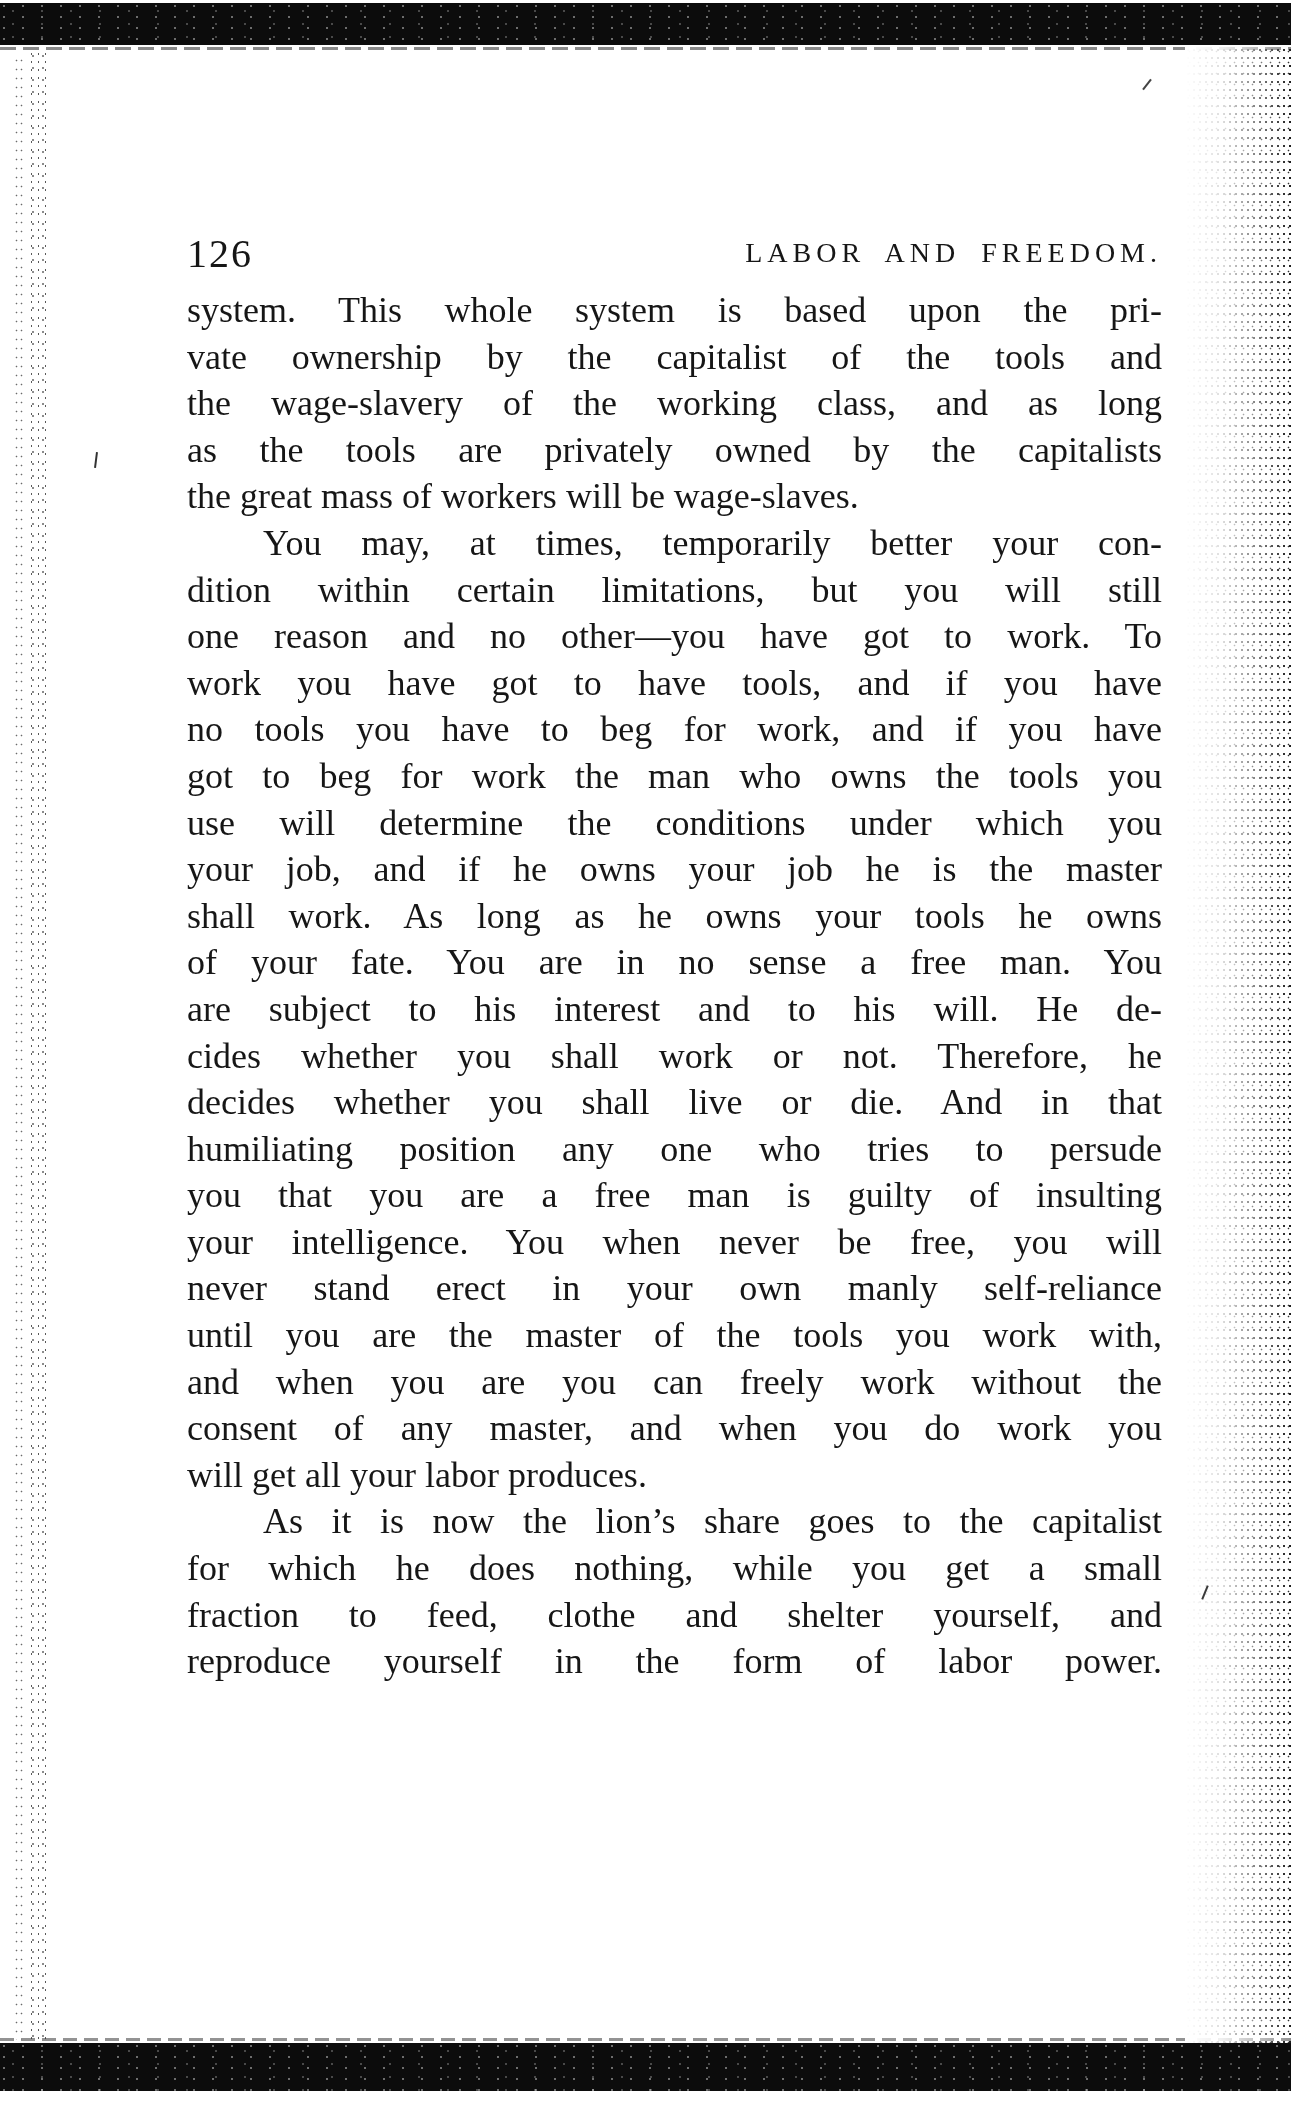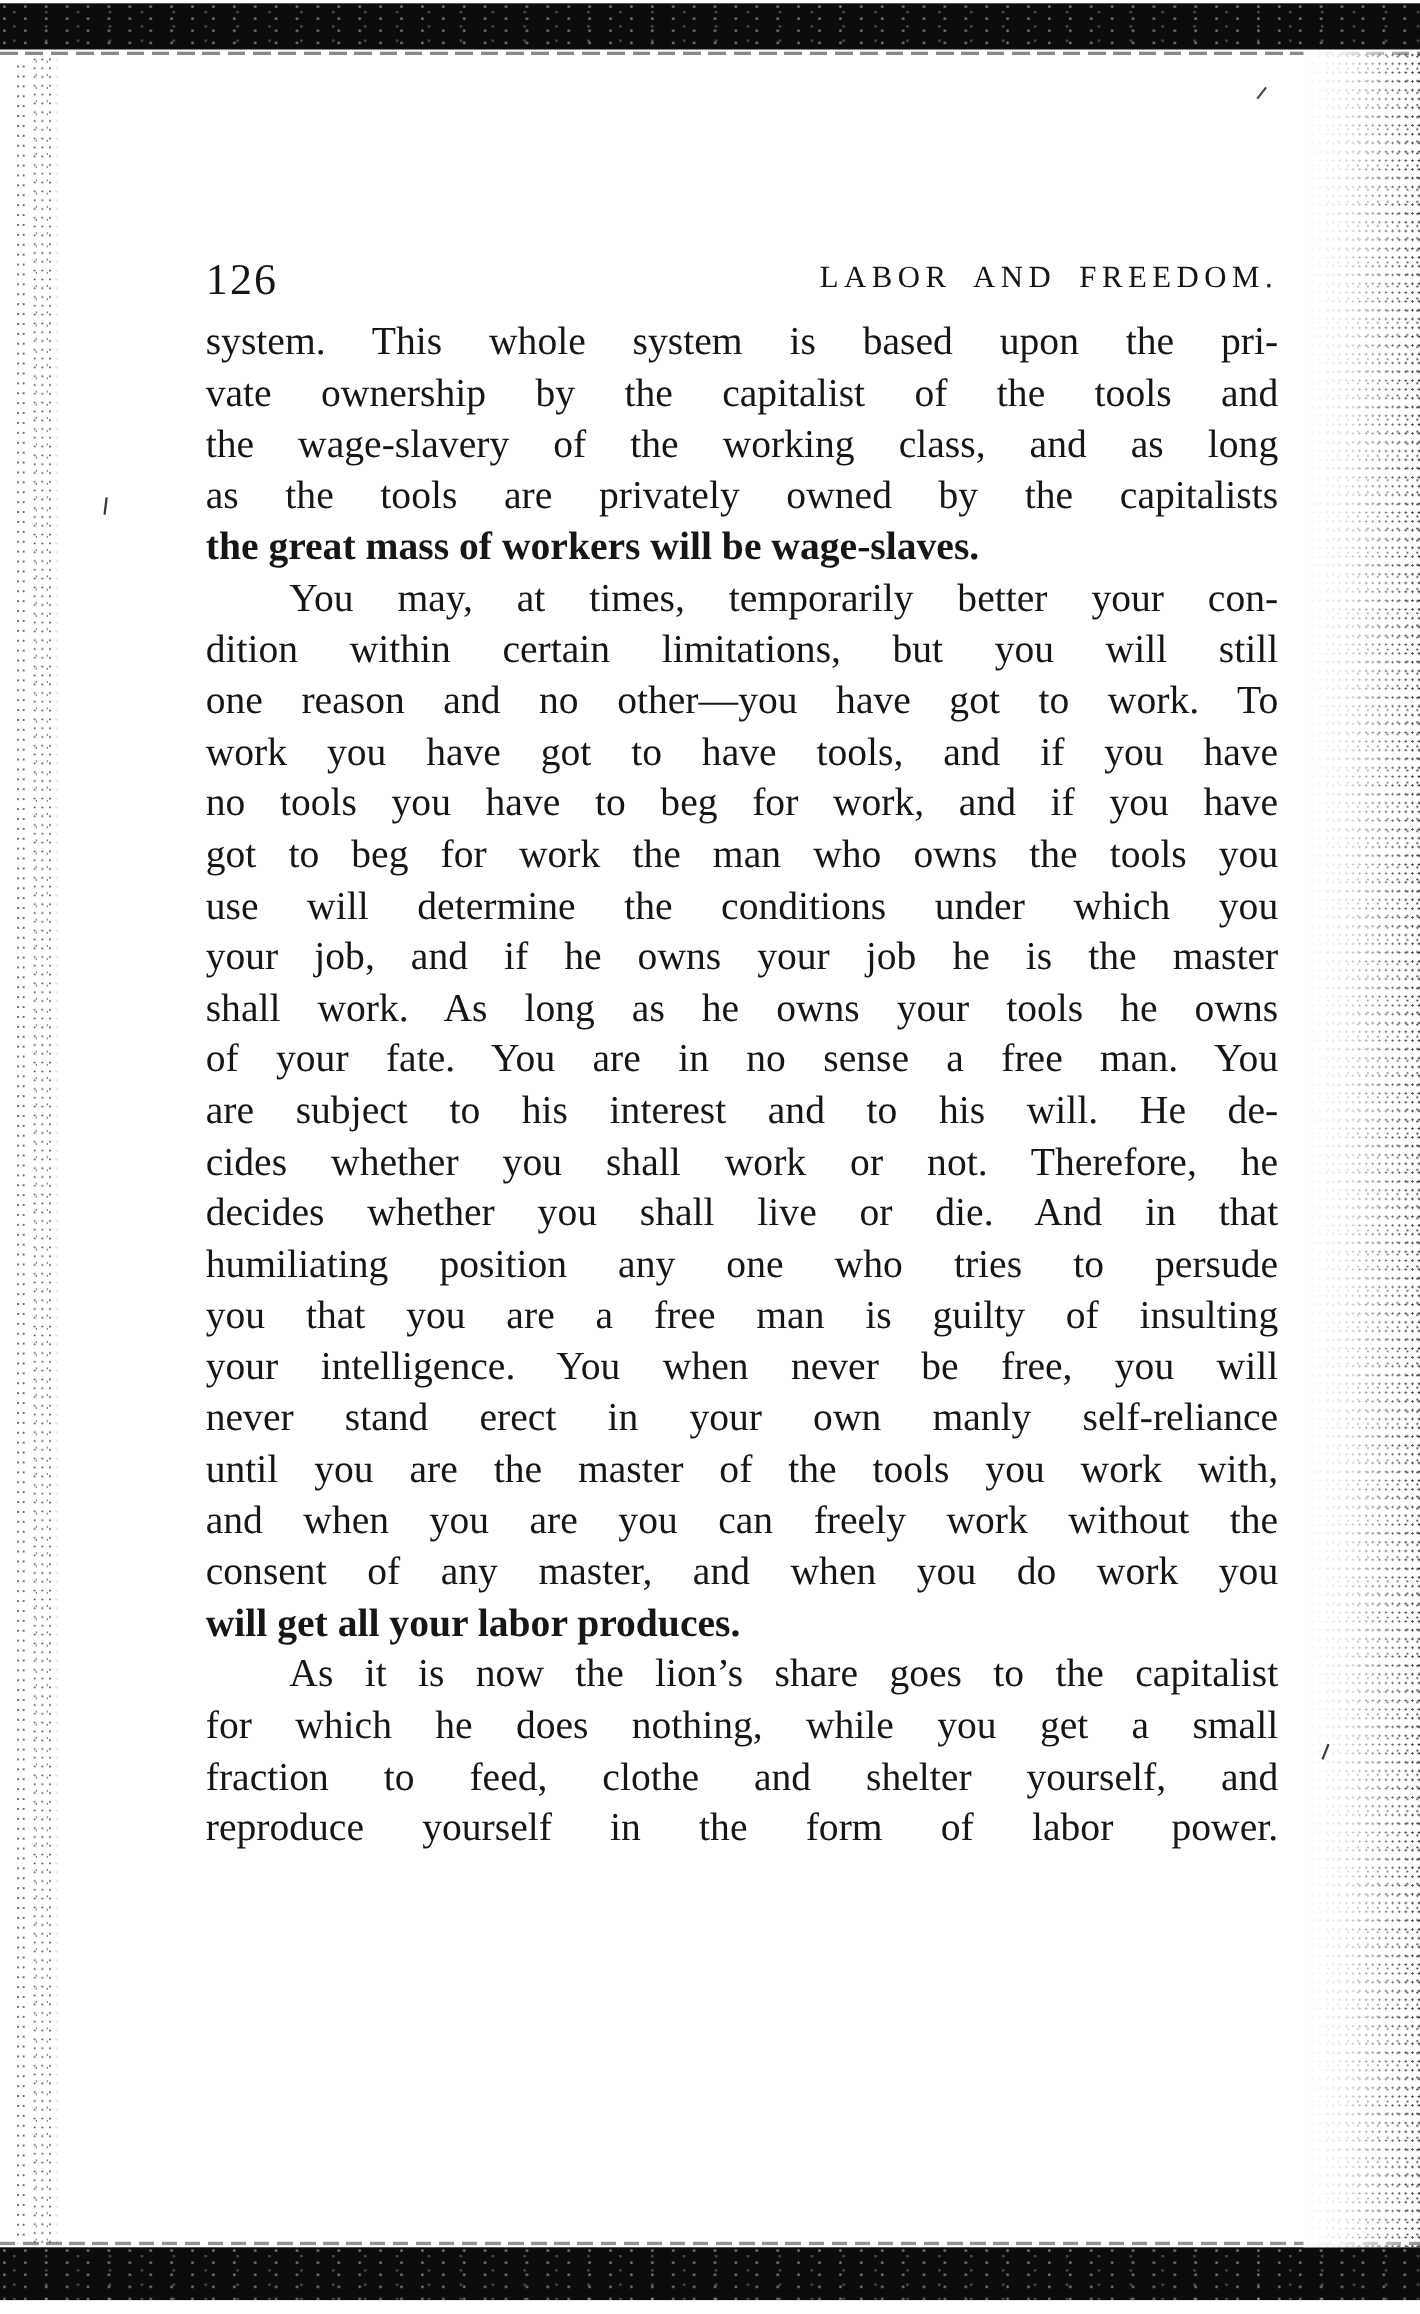--- a/index.html
+++ b/index.html
@@ -66,21 +66,21 @@
   .pagenum{position:absolute;left:0;top:0;font-size:40px;letter-spacing:2px;}
   .runhead{position:absolute;left:0;right:0;top:7px;text-align:right;font-size:28px;letter-spacing:5px;word-spacing:9px;}
 
   
   .text{position:absolute;left:187px;top:287px;width:975px;}
   .line{
     font-size:36px;line-height:46.6px;height:46.6px;overflow:hidden;
     text-align:justify;text-align-last:justify;-moz-text-align-last:justify;
   }
   .line.indent{padding-left:76px;}
-  .line.para-end{text-align-last:left;font-weight:bold;-moz-text-align-last:left;}
+  .line.para-end{text-align-last:left;-moz-text-align-last:left;}
 </style>
 </head>
 <body>
 
 <div class="scan-page">
 
   <div class="topbar"></div>
   <div class="bottombar"></div>
 
   <div class="leftnoise-a"></div>

